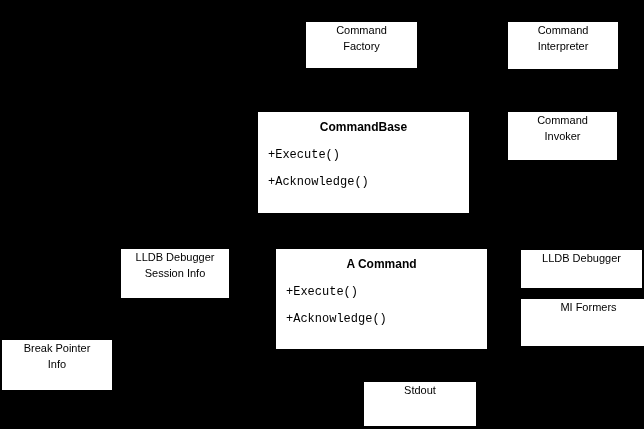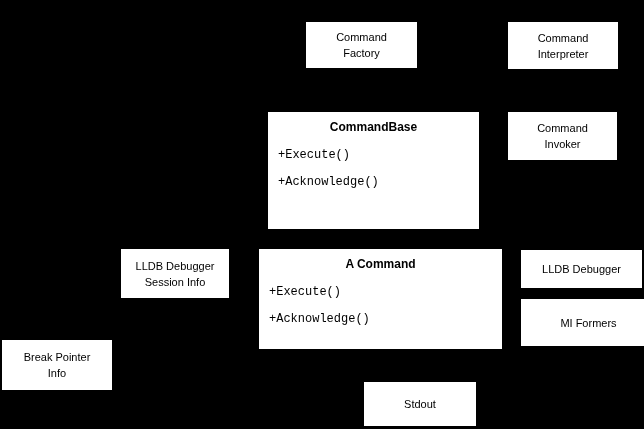--- a/index.html
+++ b/index.html
@@ -13,21 +13,20 @@
     height: 429px;
     background: #000000;
     overflow: hidden;
     font-family: "Liberation Sans", sans-serif;
   }
   .node {
     position: absolute;
     background: #ffffff;
     color: #000000;
     display: flex;
-    align-items: center;
     justify-content: center;
     text-align: center;
     font-size: 11px;
     line-height: 16px;
     white-space: pre-line;
     box-sizing: border-box;
   }
   .classbox {
     display: block;
     text-align: left;
@@ -44,24 +43,24 @@
     font-family: "Liberation Mono", "DejaVu Sans Mono", monospace;
     font-size: 12px;
     line-height: 14px;
     margin-top: 13px;
     padding-left: 10px;
     white-space: pre;
   }
   
   .n-command-factory      { left: 306px; top: 22px;  width: 111px; height: 46px; }
   .n-command-interpreter  { left: 508px; top: 22px;  width: 110px; height: 47px; }
-  .n-command-base         { left: 268px; top: 112px; width: 211px; height: 117px; }
+  .n-command-base         { left: 258px; top: 112px; width: 211px; height: 101px; }
   .n-command-invoker      { left: 508px; top: 112px; width: 109px; height: 48px; }
   .n-lldb-session-info    { left: 121px; top: 249px; width: 108px; height: 49px; }
-  .n-a-command            { left: 259px; top: 249px; width: 243px; height: 100px; }
+  .n-a-command            { left: 276px; top: 249px; width: 211px; height: 100px; }
   .n-lldb-debugger        { left: 521px; top: 250px; width: 121px; height: 38px; }
   .n-mi-formers           { left: 521px; top: 299px; width: 135px; height: 47px; }
   .n-break-pointer-info   { left: 2px;   top: 340px; width: 110px; height: 50px; }
   .n-var-objects          { left: 122px; top: 341px; width: 98px;  height: 48px; }
   .n-mi-driver-logger     { left: 251px; top: 374px; width: 111px; height: 49px; }
   .n-stdout               { left: 364px; top: 382px; width: 112px; height: 44px; }
 </style>
 </head>
 <body>
 

